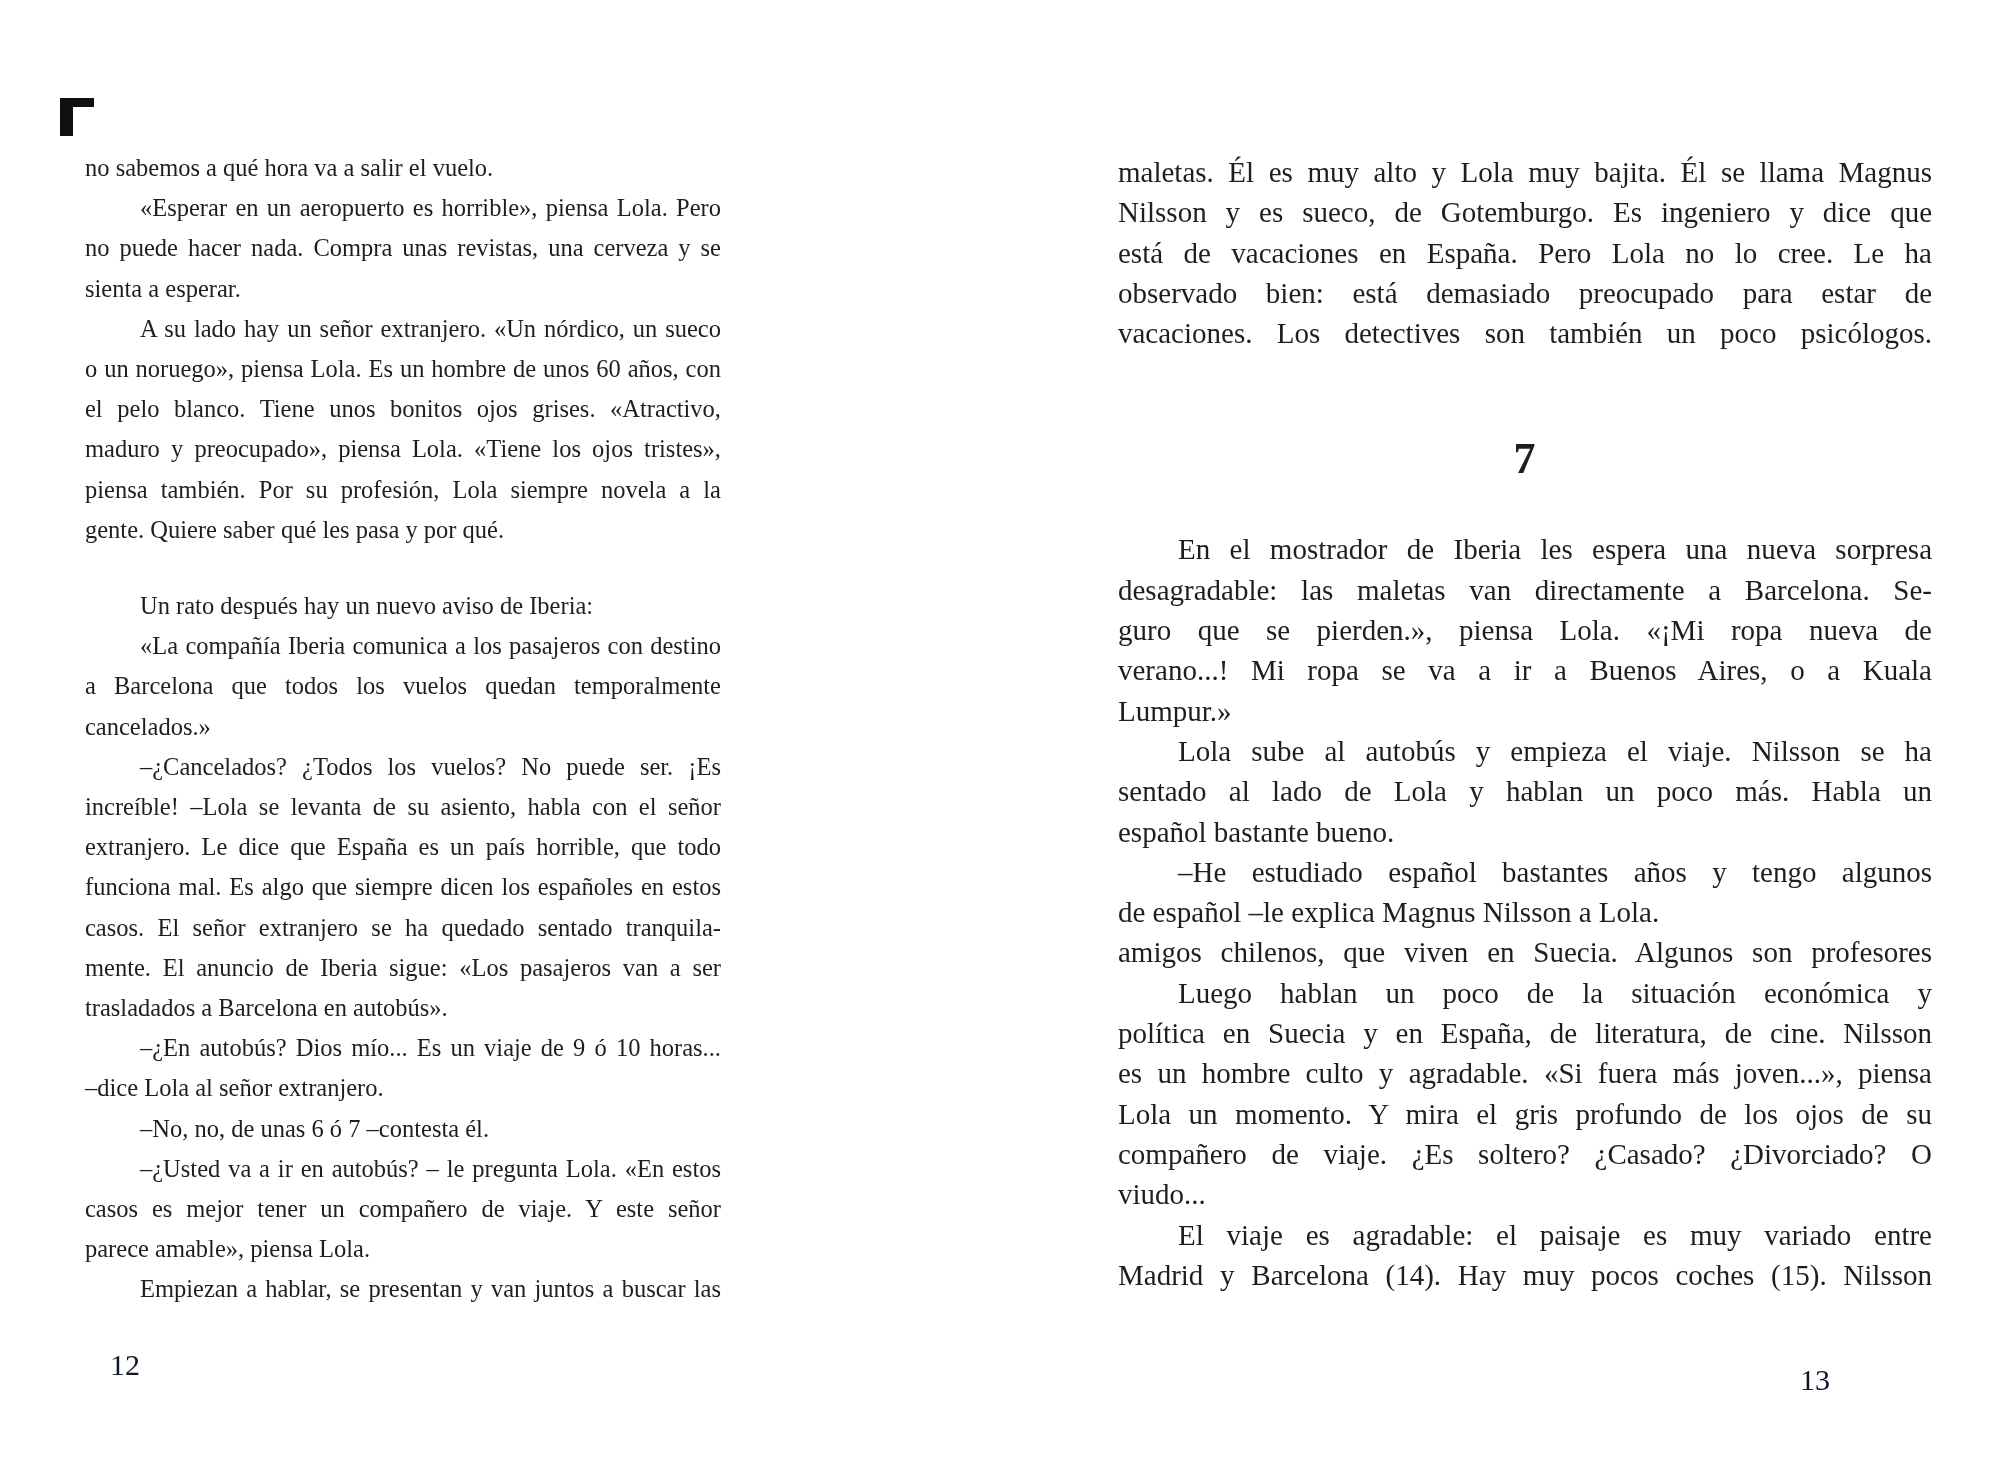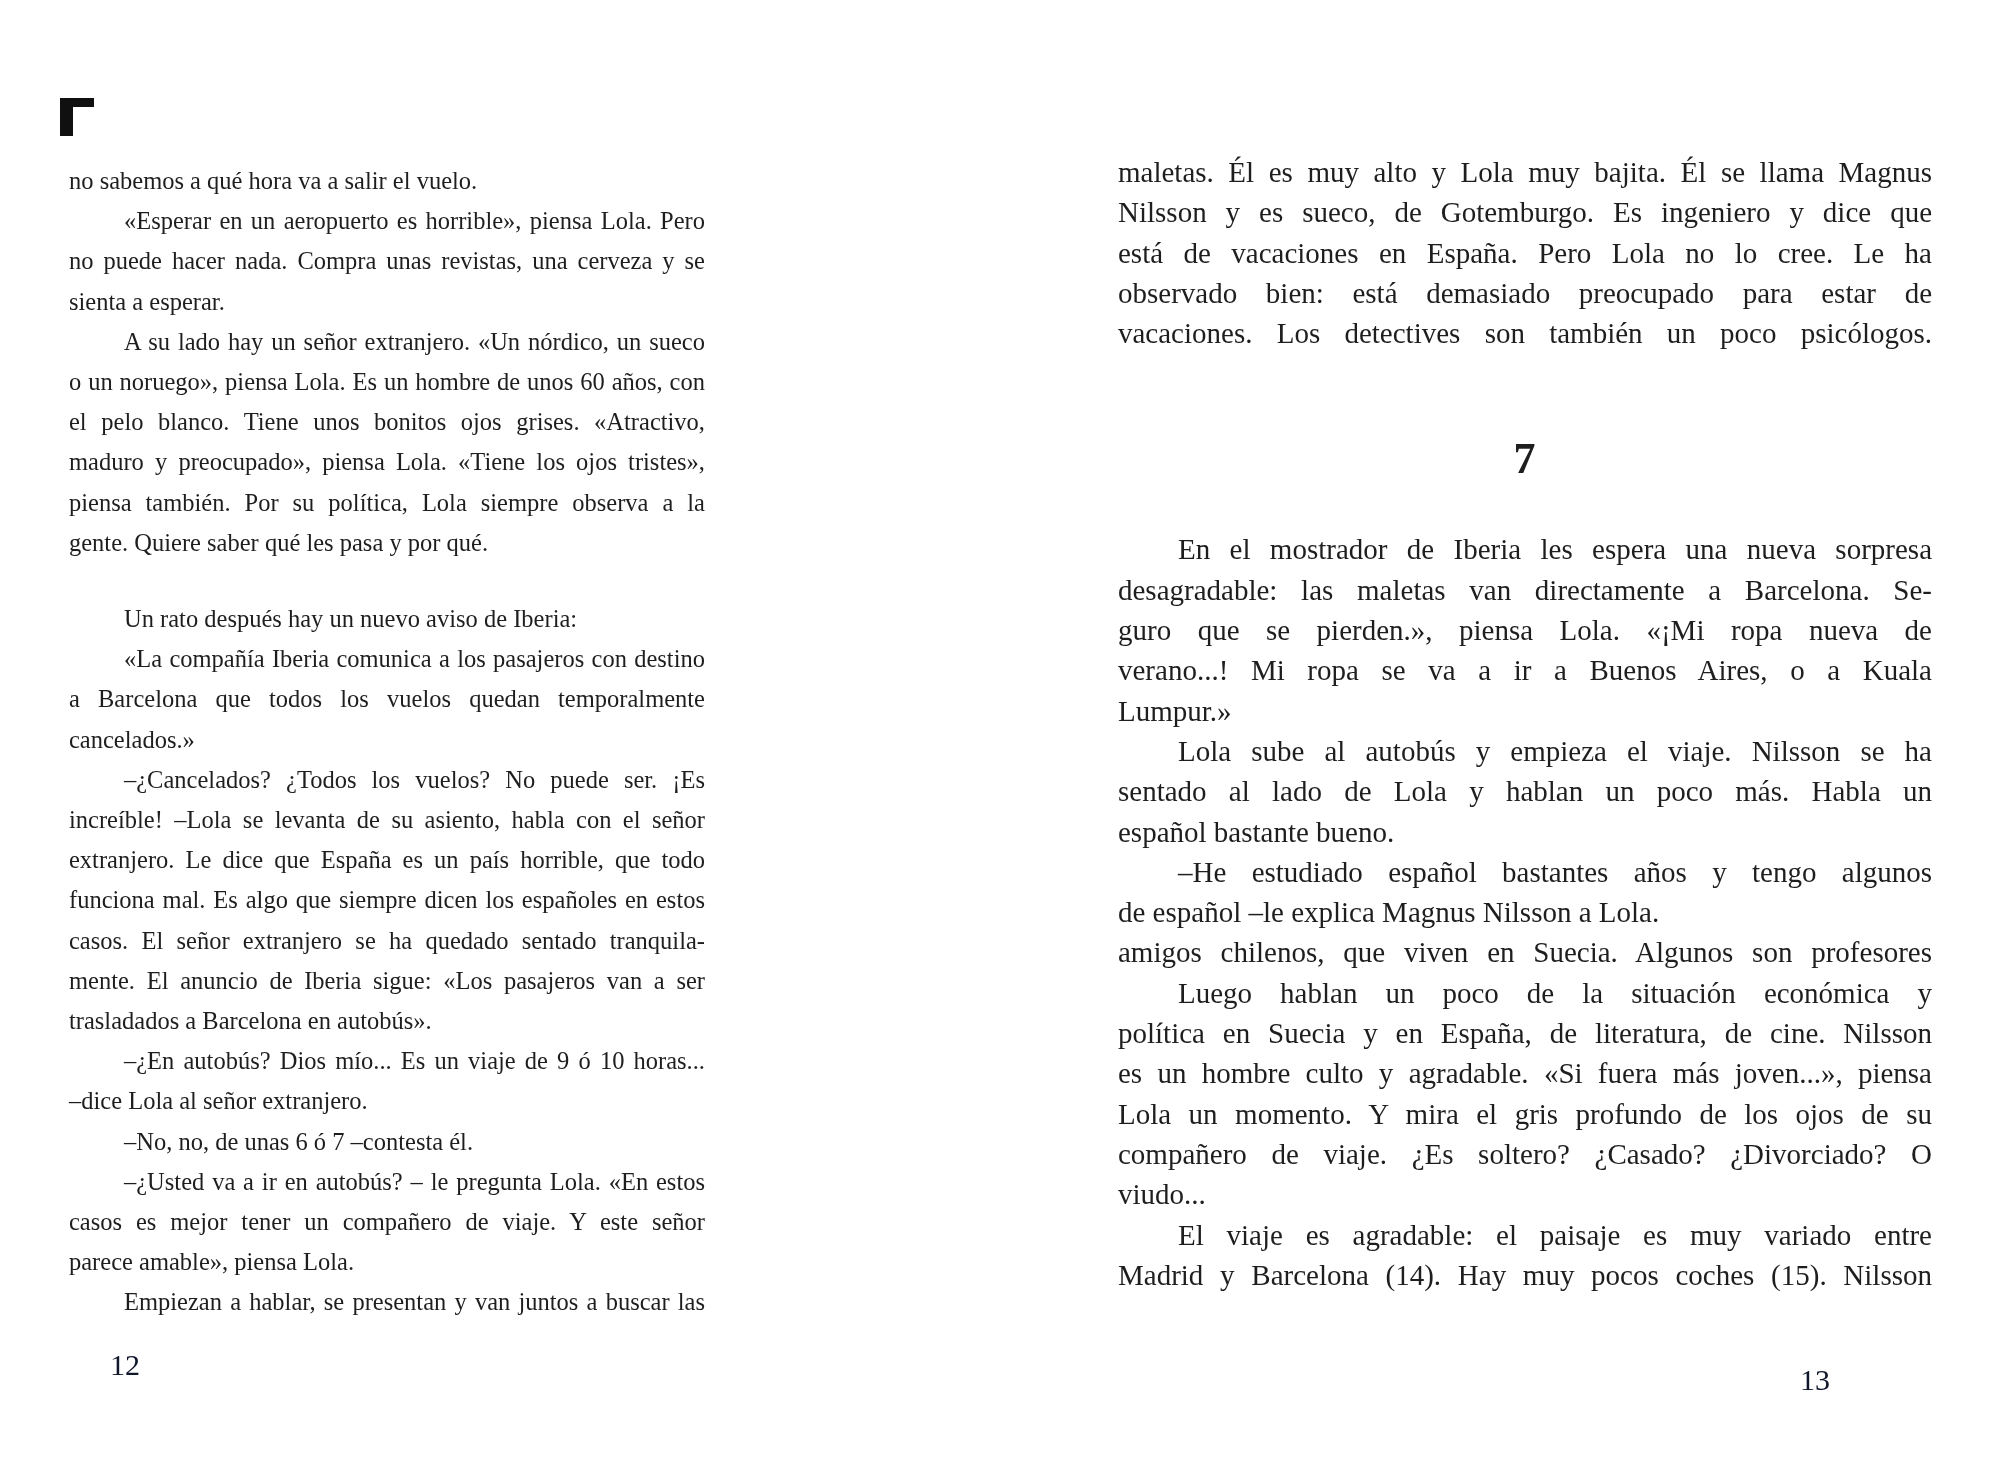--- a/index.html
+++ b/index.html
@@ -5,21 +5,21 @@
   html, body { margin: 0; padding: 0; }
   body {
     width: 1999px; height: 1474px;
     background: #ffffff;
     position: relative;
     overflow: hidden;
     font-family: "Liberation Serif", "DejaVu Serif", serif;
     color: #1e1e1e;
   }
   .page { position: absolute; }
-  .page-left  { left: 69px;  top: 148px; width: 636px; font-size: 24.5px; line-height: 40.2px; margin-top: 13px; }
+  .page-left  { left: 85px;  top: 148px; width: 636px; font-size: 24.5px; line-height: 40.2px; }
   .page-right { left: 1118px; top: 152px; width: 814px; font-size: 29px;   line-height: 40.3px; }
   .line { text-align: left; white-space: normal; }
   .line.j { text-align: justify; text-align-last: justify; }
   .page-left  .line.i { text-indent: 55px; }
   .page-right .line.i { text-indent: 60px; }
   .gap { width: 100%; }
   .heading {
     text-align: center;
     font-size: 44px;
     font-weight: bold;
@@ -45,21 +45,21 @@
 
 <div class="page page-left">
     <div class="line">no sabemos a qué hora va a salir el vuelo.</div>
     <div class="line i j">«Esperar en un aeropuerto es horrible», piensa Lola. Pero</div>
     <div class="line j">no puede hacer nada. Compra unas revistas, una cerveza y se</div>
     <div class="line">sienta a esperar.</div>
     <div class="line i j">A su lado hay un señor extranjero. «Un nórdico, un sueco</div>
     <div class="line j">o un noruego», piensa Lola. Es un hombre de unos 60 años, con</div>
     <div class="line j">el pelo blanco. Tiene unos bonitos ojos grises. «Atractivo,</div>
     <div class="line j">maduro y preocupado», piensa Lola. «Tiene los ojos tristes»,</div>
-    <div class="line j">piensa también.  Por su política, Lola siempre observa a la</div>
+    <div class="line j">piensa también.  Por su profesión, Lola siempre novela a la</div>
     <div class="line">gente. Quiere saber qué les pasa y por qué.</div>
     <div class="gap" style="height: 36px;"></div>
     <div class="line i">Un rato después hay un nuevo aviso de Iberia:</div>
     <div class="line i j">«La compañía Iberia comunica a los pasajeros con destino</div>
     <div class="line j">a Barcelona que todos los vuelos quedan temporalmente</div>
     <div class="line">cancelados.»</div>
     <div class="line i j">–¿Cancelados? ¿Todos los vuelos? No puede ser. ¡Es</div>
     <div class="line j">increíble! –Lola se levanta de su asiento, habla con el señor</div>
     <div class="line j">extranjero.  Le dice que España es un país horrible, que todo</div>
     <div class="line j">funciona mal. Es algo que siempre dicen los españoles en estos</div>

